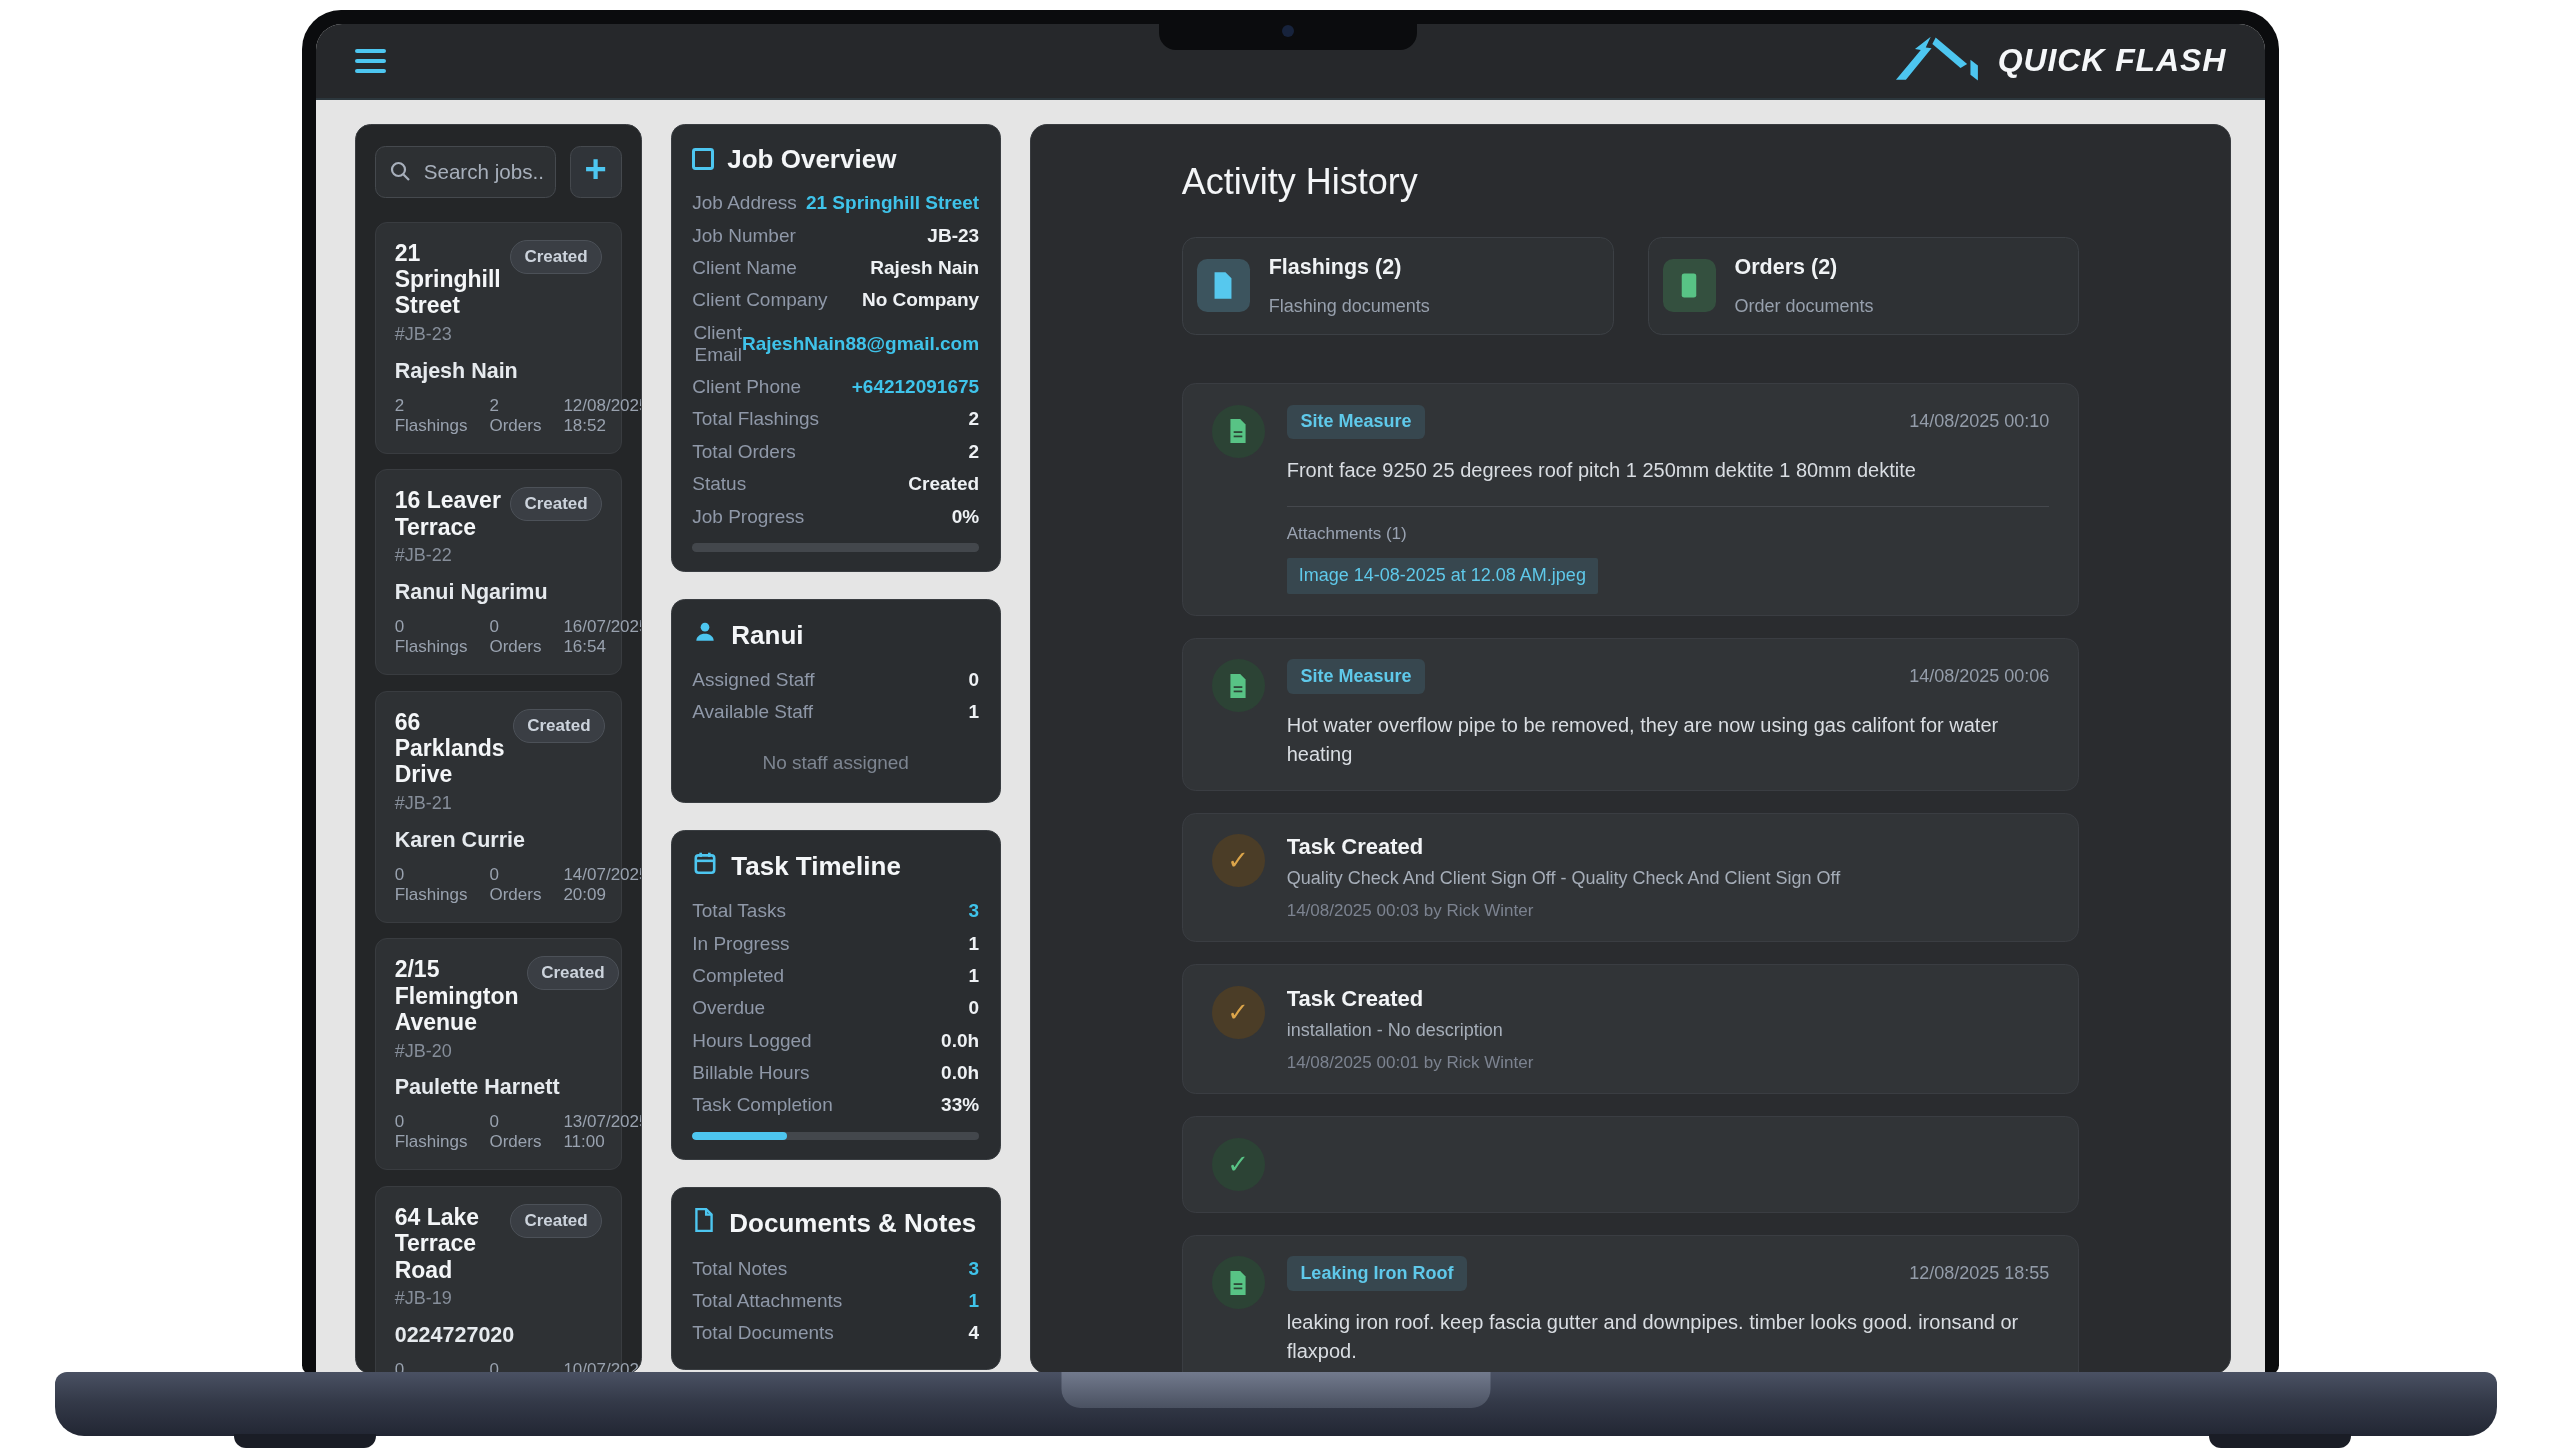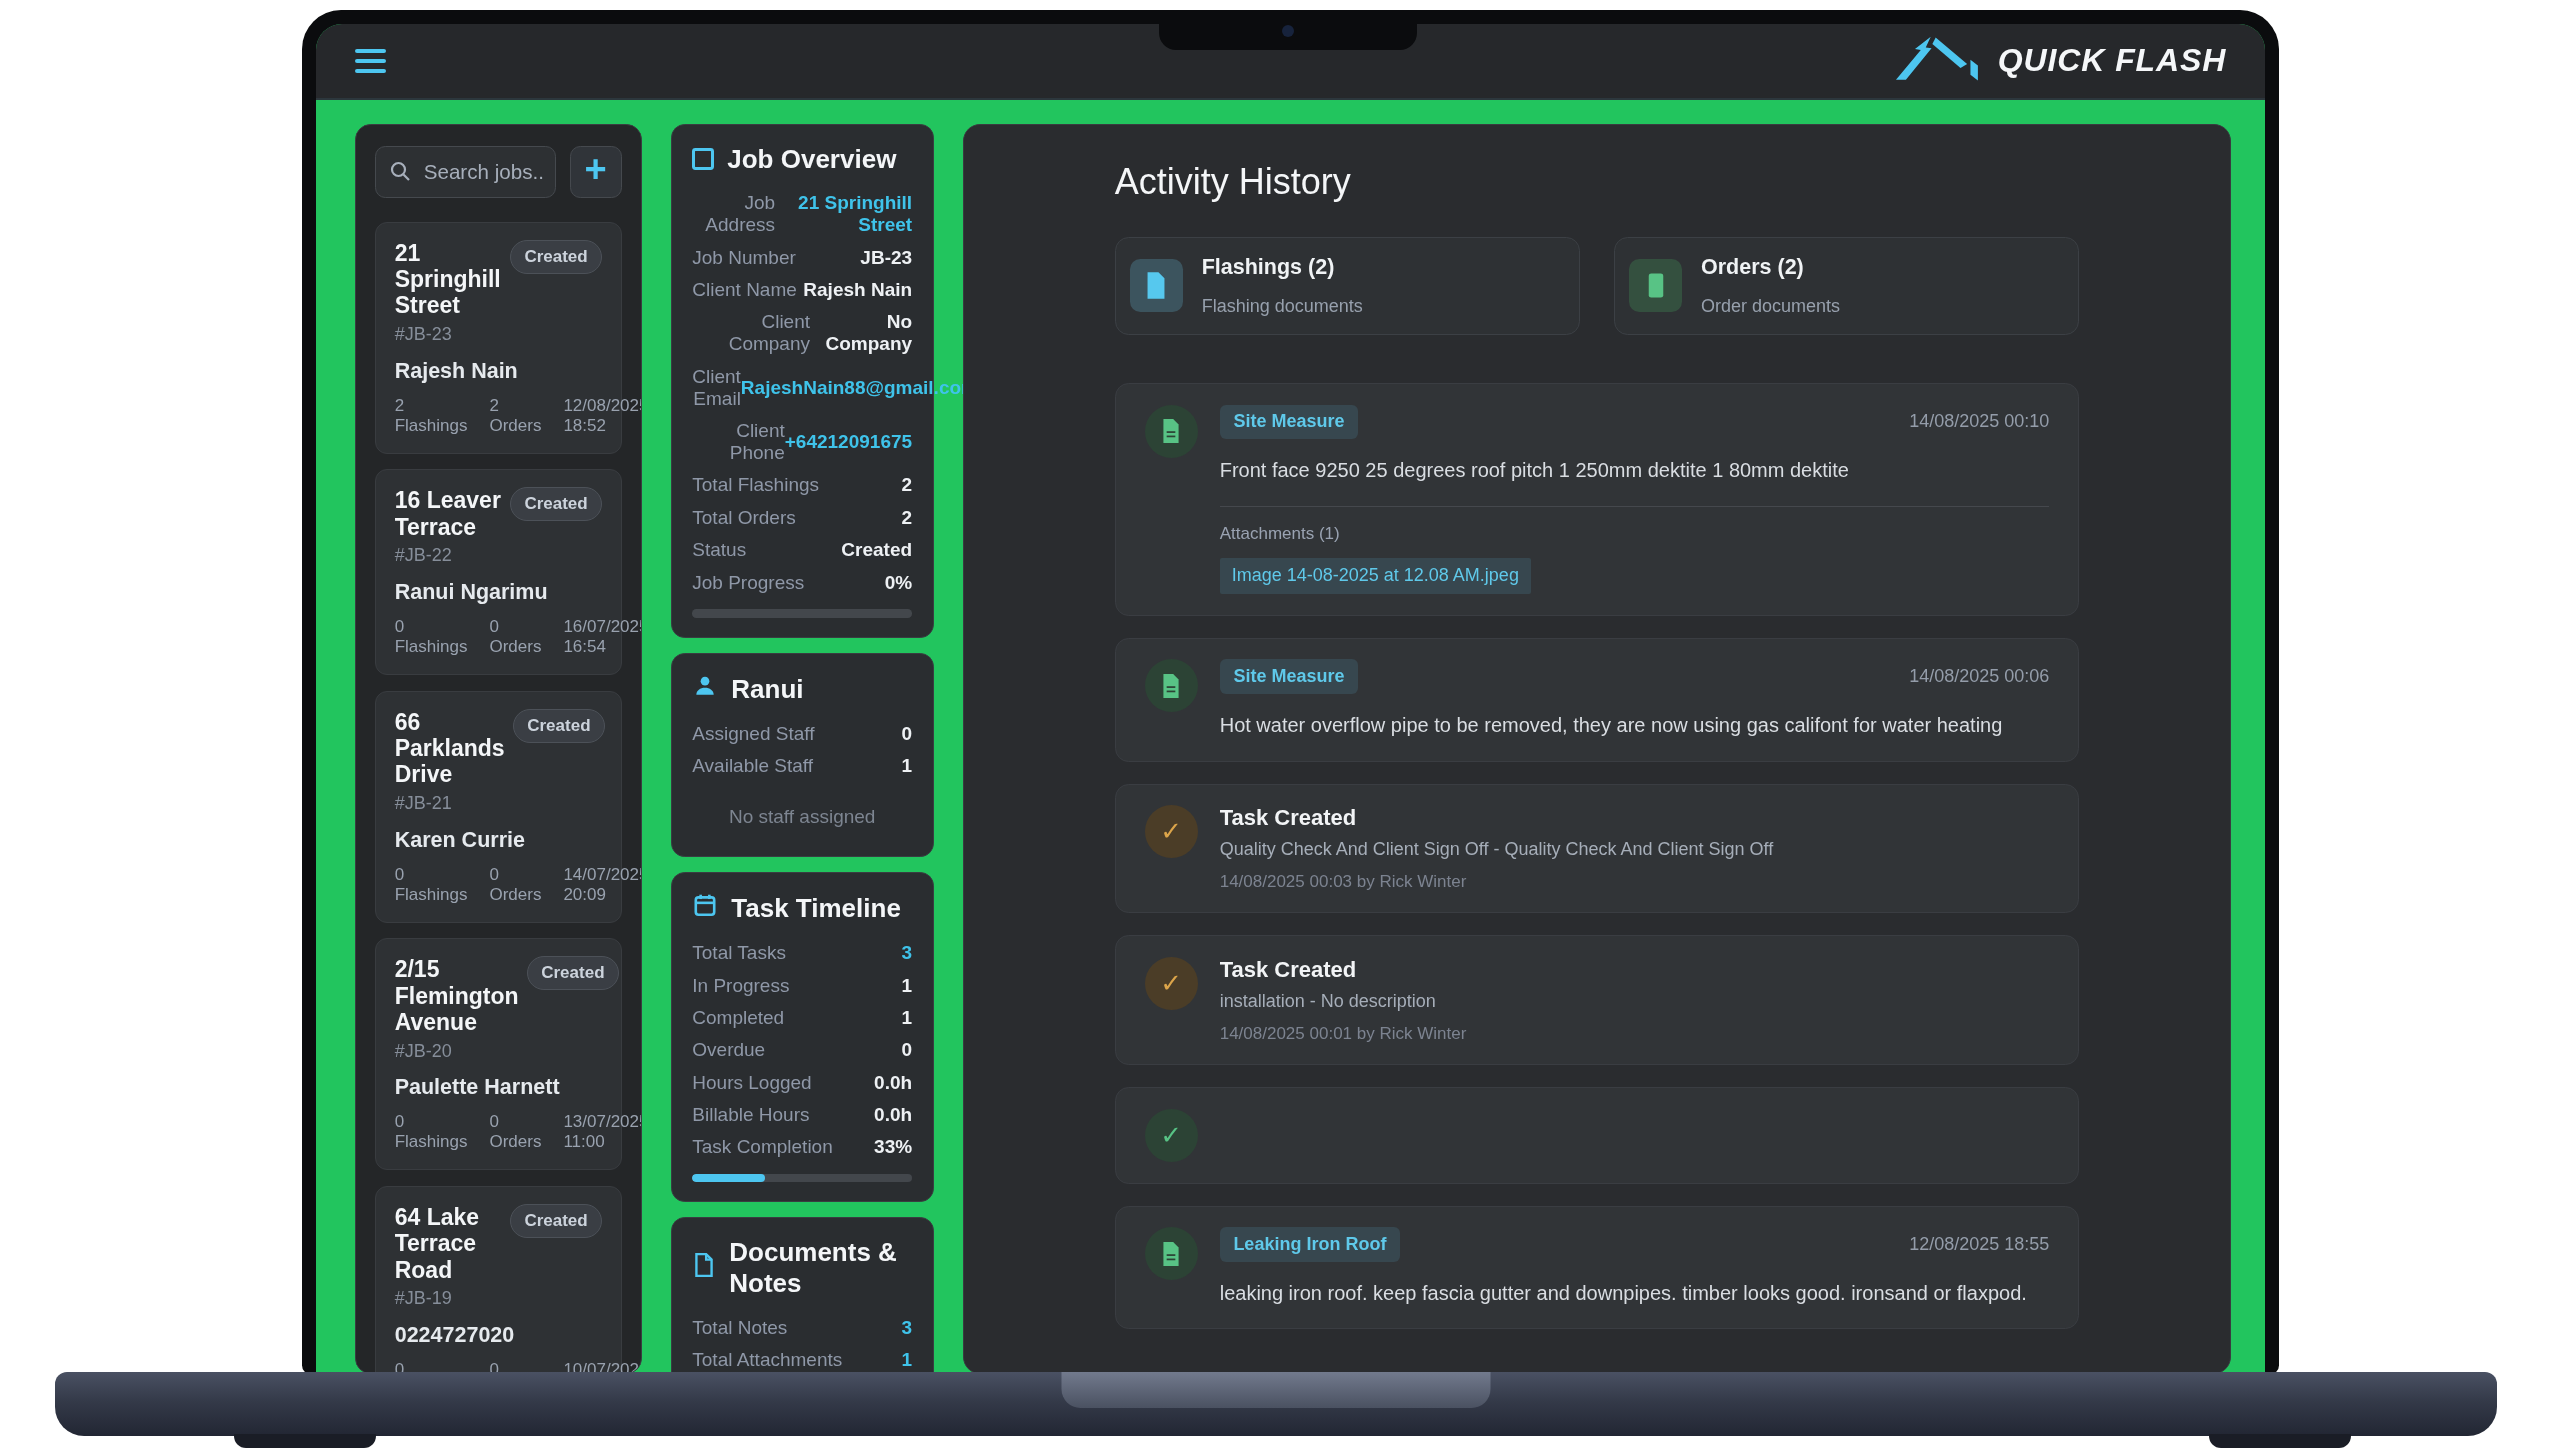--- a/index.html
+++ b/index.html
@@ -30,21 +30,21 @@
   .base-notch {
     position:absolute; left:50%; top:0; transform:translateX(-50%);
     width:429px; height:36px; border-radius:0 0 19px 19px;
     background:linear-gradient(180deg,#727a8d 0%,#4a5161 100%);
   }
   .foot { position:absolute; bottom:-12px; width:142px; height:13.7px; background:#1a1d26; border-radius:0 0 12px 12px; }
   .foot.l { left:179px; } .foot.r { right:146px; }
 
   
   .app {
-    width:100%; height:100%; background:#22c55e;
+    width:100%; height:100%; background:#e5e5e5;
     border-radius:26px 26px 0 0; overflow:hidden;
     display:flex; flex-direction:column; color:#eef1f4;
   }
   .app-header {
     height:76px; flex:none; background:#26282b;
     border-bottom:2.6px solid rgba(96,200,224,0.10);
     display:flex; align-items:center; justify-content:space-between; padding:0 39px;
   }
   .hamburger { display:flex; flex-direction:column; gap:6px; cursor:pointer; }
   .hamburger span { width:31px; height:4.3px; border-radius:2.6px; background:#4dc6f0; }
@@ -80,21 +80,21 @@
   .badge {
     flex:none; font-size:17px; padding:6px 13px; border-radius:858px; font-weight:600; white-space:nowrap;
   }
   .badge.created { background:#3a3e44; color:#ccd3dc; border:0.9px solid #4c5158; }
   .jc-num { font-size:18px; color:#868e9a; margin-top:5.2px; }
   .jc-client { font-size:21.5px; font-weight:600; color:#e6eaee; margin:13.7px 0 12px; }
   .jc-foot { display:flex; font-size:17px; color:#99a2af; gap:22px; align-items:center; }
   .jc-date { margin-left:auto; }
 
   
-  .midcol { width:263px; flex:none; display:flex; flex-direction:column; gap:15px; }
+  .midcol { width:330px; flex:none; display:flex; flex-direction:column; gap:27px; }
   .panel { background:#2a2d30; border:0.9px solid #393d41; border-radius:13.7px; padding:19px 20.6px; }
   .p-title { display:flex; align-items:center; gap:13px; font-size:26px; font-weight:700; color:#f4f6f8; margin-bottom:12px; }
   .p-row { display:flex; justify-content:space-between; align-items:center; padding:5.2px 0; }
   .p-label { font-size:19px; color:#8f98a8;text-align:right; }
   .p-value { font-size:19px; font-weight:700; color:#eef1f4; text-align:right; }
   .v-cyan { color:#3fc3ea; }
   .track { height:8.6px; background:#43474c; border-radius:4.3px; margin-top:10.3px; overflow:hidden; }
   .fill { height:100%; background:#4dc6f0; border-radius:4.3px; }
   .crew-empty { text-align:center; font-size:19px; color:#7d8591; padding:24px 0 8.6px; }
   .sq-icon { width:22px; height:22px; border:3.4px solid #4dc6f0; border-radius:3.4px; }

